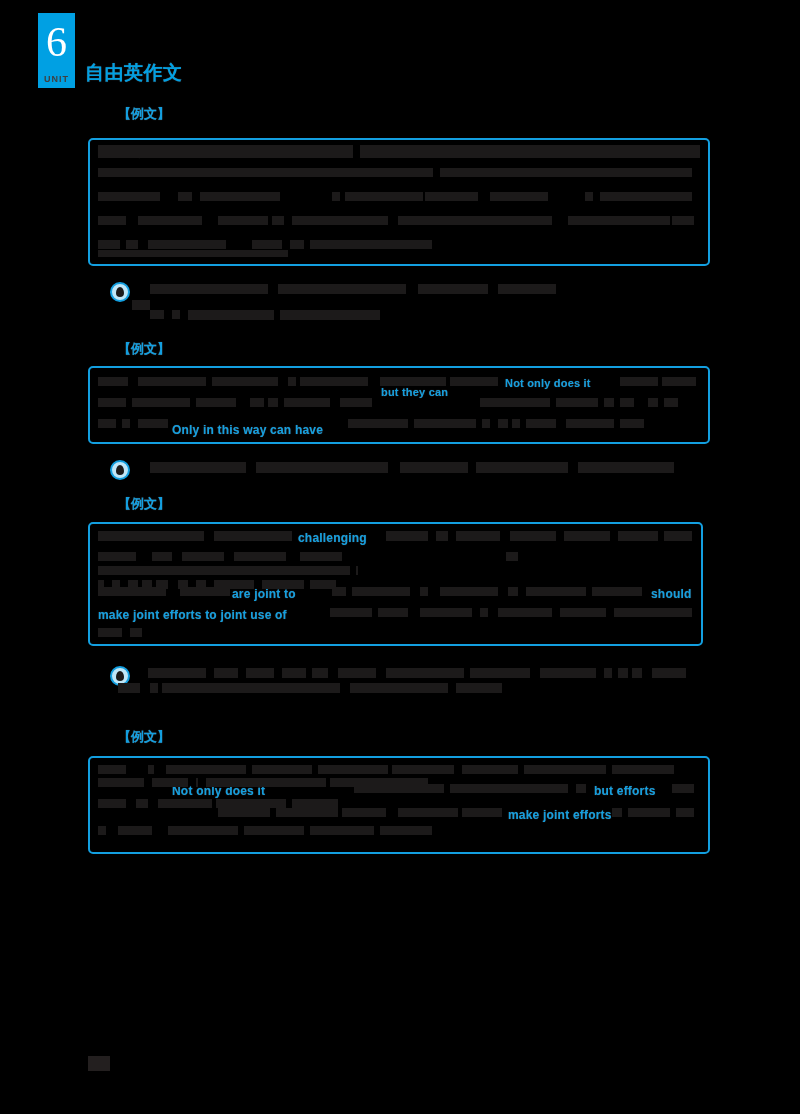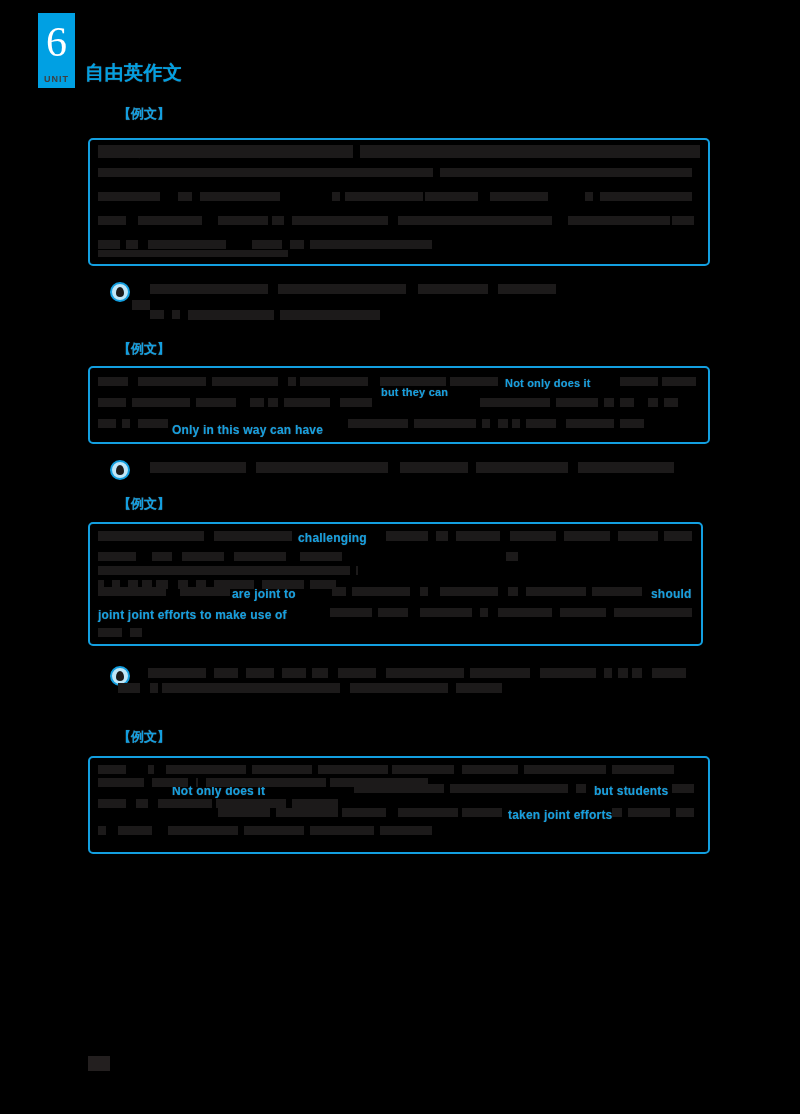--- a/index.html
+++ b/index.html
@@ -86,29 +86,29 @@
   <div class="hl" style="left:381px;top:386px;">but they can</div>
   <div class="hl big" style="left:172px;top:423px;">Only in this way can have</div>
 
   <div class="circ" style="left:110px;top:460px;"></div>
 
   <div class="tag" style="left:118px;top:495px;">【例文】</div>
   <div class="rbox" style="left:88px;top:522px;width:615px;height:124px;"></div>
   <div class="hl big" style="left:298px;top:531px;">challenging</div>
   <div class="hl big" style="left:232px;top:587px;">are joint to</div>
   <div class="hl big" style="left:651px;top:587px;">should</div>
-  <div class="hl big" style="left:98px;top:608px;">joint joint efforts to make use of</div>
+  <div class="hl big" style="left:98px;top:608px;">make joint efforts to joint use of</div>
 
   <div class="circ" style="left:110px;top:666px;"></div>
 
   <div class="tag" style="left:118px;top:728px;">【例文】</div>
   <div class="rbox" style="left:88px;top:756px;width:622px;height:98px;"></div>
   <div class="hl big" style="left:172px;top:784px;">Not only does it</div>
-  <div class="hl big" style="left:594px;top:784px;">but students</div>
-  <div class="hl big" style="left:508px;top:808px;">taken joint efforts</div>
+  <div class="hl big" style="left:594px;top:784px;">but efforts</div>
+  <div class="hl big" style="left:508px;top:808px;">make joint efforts</div>
 
   <div class="pagenum"></div>
 
   <div id="redaction-layer">
       <div class="bar" style="left: 98px; top: 145px; width: 255px; height: 13px; background: rgb(28, 26, 26);"></div>
       <div class="bar" style="left: 360px; top: 145px; width: 340px; height: 13px; background: rgb(28, 26, 26);"></div>
       <div class="bar" style="left: 98px; top: 168px; width: 335px; height: 9px; background: rgb(28, 26, 26);"></div>
       <div class="bar" style="left: 440px; top: 168px; width: 252px; height: 9px; background: rgb(28, 26, 26);"></div>
       <div class="bar" style="left: 533px; top: 168px; width: 88px; height: 9px; background: rgb(28, 26, 26);"></div>
       <div class="bar" style="left: 640px; top: 168px; width: 52px; height: 9px; background: rgb(28, 26, 26);"></div>

